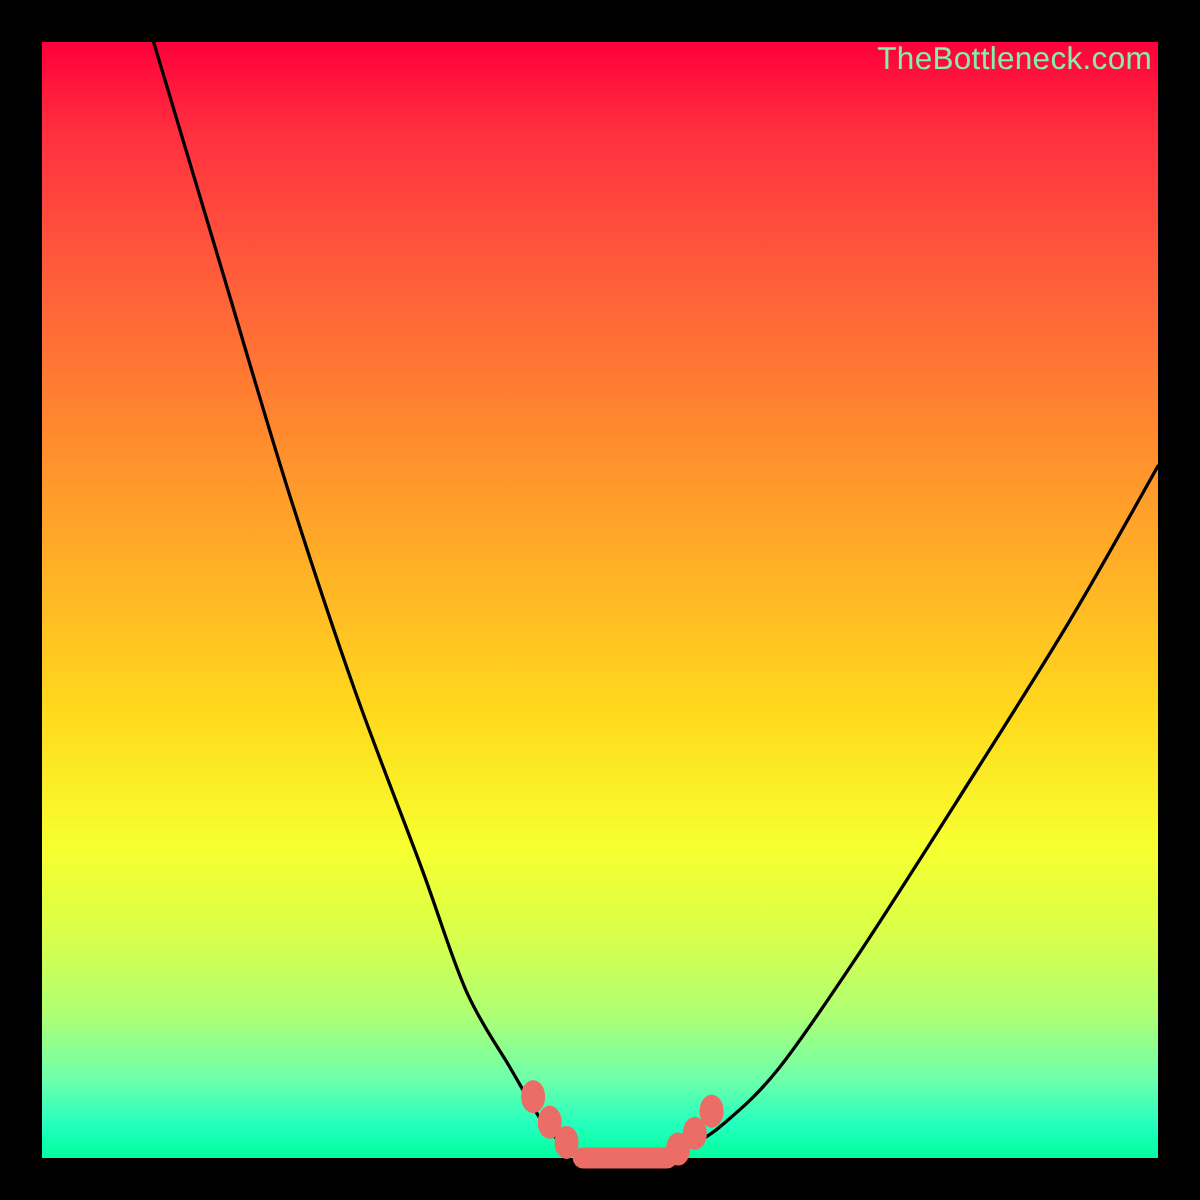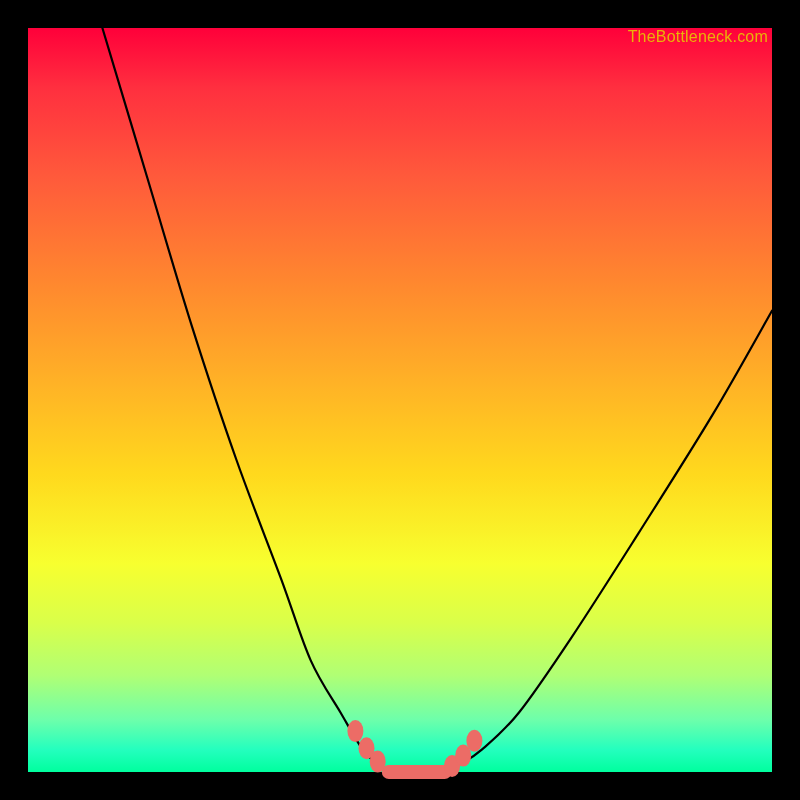--- a/index.html
+++ b/index.html
@@ -37,22 +37,22 @@
       #b0ff74 87%,
       #6dffab 93%,
       #24ffbe 97%,
       #00ff9e 100%
     );
   }
   .watermark {
     position: absolute;
     top: 28px;
     right: 32px;
-    color: #eab308;
-    font-size: 16px;
+    color: #86efac;
+    font-size: 21px;
     font-weight: 500;
     letter-spacing: 0.2px;
     user-select: none;
   }
   svg.curves {
     position: absolute;
     inset: 0;
     width: 100%;
     height: 100%;
     overflow: visible;

